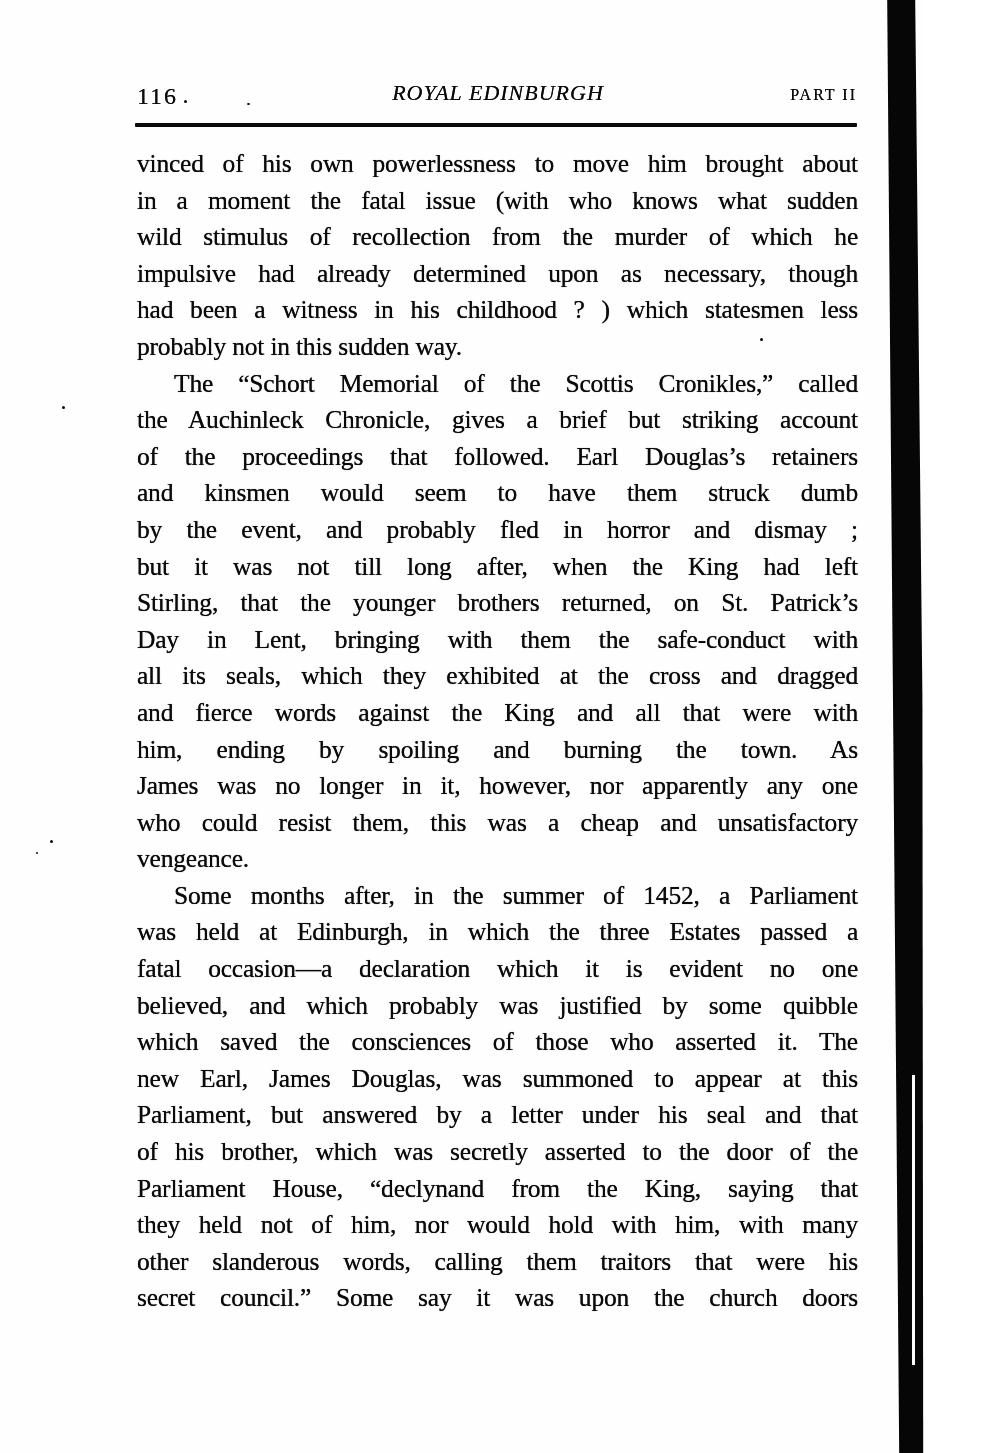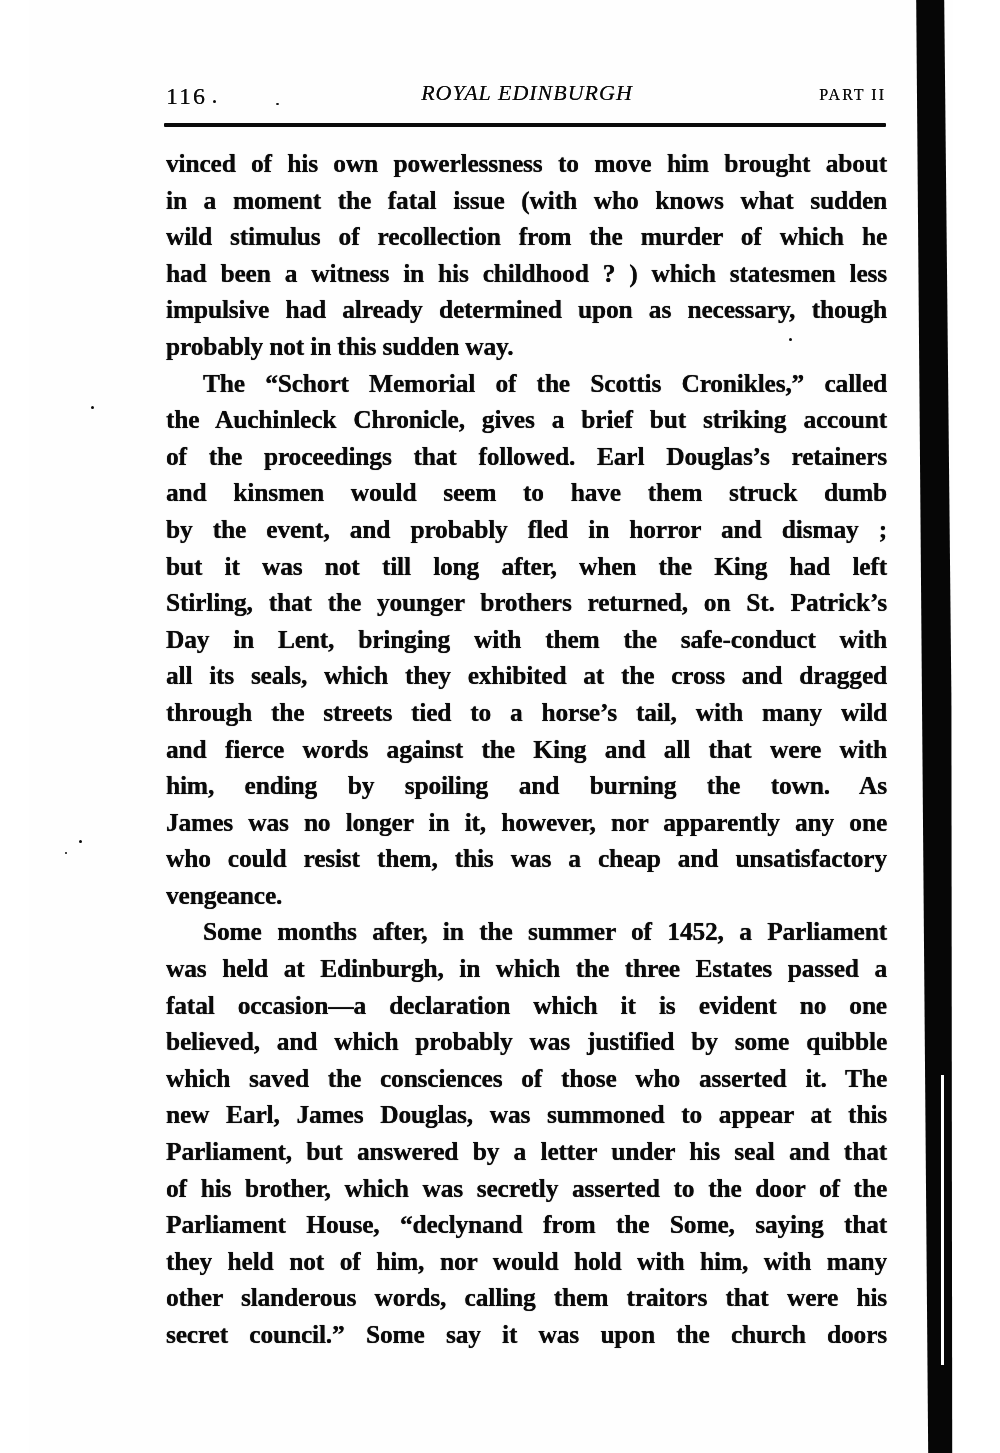--- a/index.html
+++ b/index.html
@@ -4,21 +4,20 @@
 <style>
   html, body { margin: 0; padding: 0; background: #ffffff; }
   .page {
     position: relative;
     width: 924px;
     height: 1453px;
     background: #fefefe;
     overflow: hidden;
     font-family: "Liberation Serif", serif;
     color: #0a0a0a;
-    margin-left: 29px;
   }
   
   .header {
     position: absolute;
     left: 137px;
     top: 80px;
     width: 722px;
     height: 30px;
   }
   .page-num {
@@ -69,21 +68,20 @@
     letter-spacing: -0.2px;
     text-shadow: 0 0 0.7px rgba(0,0,0,0.9);
   }
   .paragraph { margin: 0; }
   .line {
     text-align: justify;
     text-align-last: justify;
     height: 36.6px;
     overflow: visible;
     white-space: nowrap;
-    font-weight: bold;
   }
   .line.flush {
     text-align-last: left;
     text-align: center;
   }
   .line.indent { text-indent: 37px; }
   
   .scan-bar {
     position: absolute;
     top: 0;
@@ -118,51 +116,50 @@
     <span class="part-label">PART II</span>
   </div>
 
   <div class="rule"></div>
 
   <div class="text-block">
       <div class="paragraph">
         <div class="line">vinced of his own powerlessness to move him brought about</div>
         <div class="line">in a moment the fatal issue (with who knows what sudden</div>
         <div class="line">wild stimulus of recollection from the murder of which he</div>
+        <div class="line">impulsive had already determined upon as necessary, though</div>
         <div class="line">had been a witness in his childhood ? ) which statesmen less</div>
-        <div class="line">impulsive had already determined upon as necessary, though</div>
         <div class="line flush">probably not in this sudden way.</div>
       </div>
       <div class="paragraph">
         <div class="line indent">The “Schort Memorial of the Scottis Cronikles,” called</div>
         <div class="line">the Auchinleck Chronicle, gives a brief but striking account</div>
         <div class="line">of the proceedings that followed.  Earl Douglas’s retainers</div>
         <div class="line">and kinsmen would seem to have them struck dumb</div>
         <div class="line">by the event, and probably fled in horror and dismay ;</div>
         <div class="line">but it was not till long after, when the King had left</div>
         <div class="line">Stirling, that the younger brothers returned, on St. Patrick’s</div>
         <div class="line">Day in Lent, bringing with them the safe-conduct with</div>
         <div class="line">all its seals, which they exhibited at the cross and dragged</div>
-        <div class="line">through the streets tied to a horse’s tail, with many wild</div>
         <div class="line">and fierce words against the King and all that were with</div>
         <div class="line">him, ending by spoiling and burning the town.  As</div>
         <div class="line">James was no longer in it, however, nor apparently any one</div>
         <div class="line">who could resist them, this was a cheap and unsatisfactory</div>
         <div class="line flush">vengeance.</div>
       </div>
       <div class="paragraph">
         <div class="line indent">Some months after, in the summer of 1452, a Parliament</div>
         <div class="line">was held at Edinburgh, in which the three Estates passed a</div>
         <div class="line">fatal occasion—a declaration which it is evident no one</div>
         <div class="line">believed, and which probably was justified by some quibble</div>
         <div class="line">which saved the consciences of those who asserted it.  The</div>
         <div class="line">new Earl, James Douglas, was summoned to appear at this</div>
         <div class="line">Parliament, but answered by a letter under his seal and that</div>
         <div class="line">of his brother, which was secretly asserted to the door of the</div>
-        <div class="line">Parliament House, “declynand from the Some, saying that</div>
+        <div class="line">Parliament House, “declynand from the King, saying that</div>
         <div class="line">they held not of him, nor would hold with him, with many</div>
         <div class="line">other slanderous words, calling them traitors that were his</div>
         <div class="line">secret council.”  Some say it was upon the church doors</div>
       </div>
     </div>
 
   <div class="scan-bar"></div>
   <div class="scan-gap"></div>
 
   <div class="speck" style="left:184px; top:100px; width:3px; height:3px;"></div>

